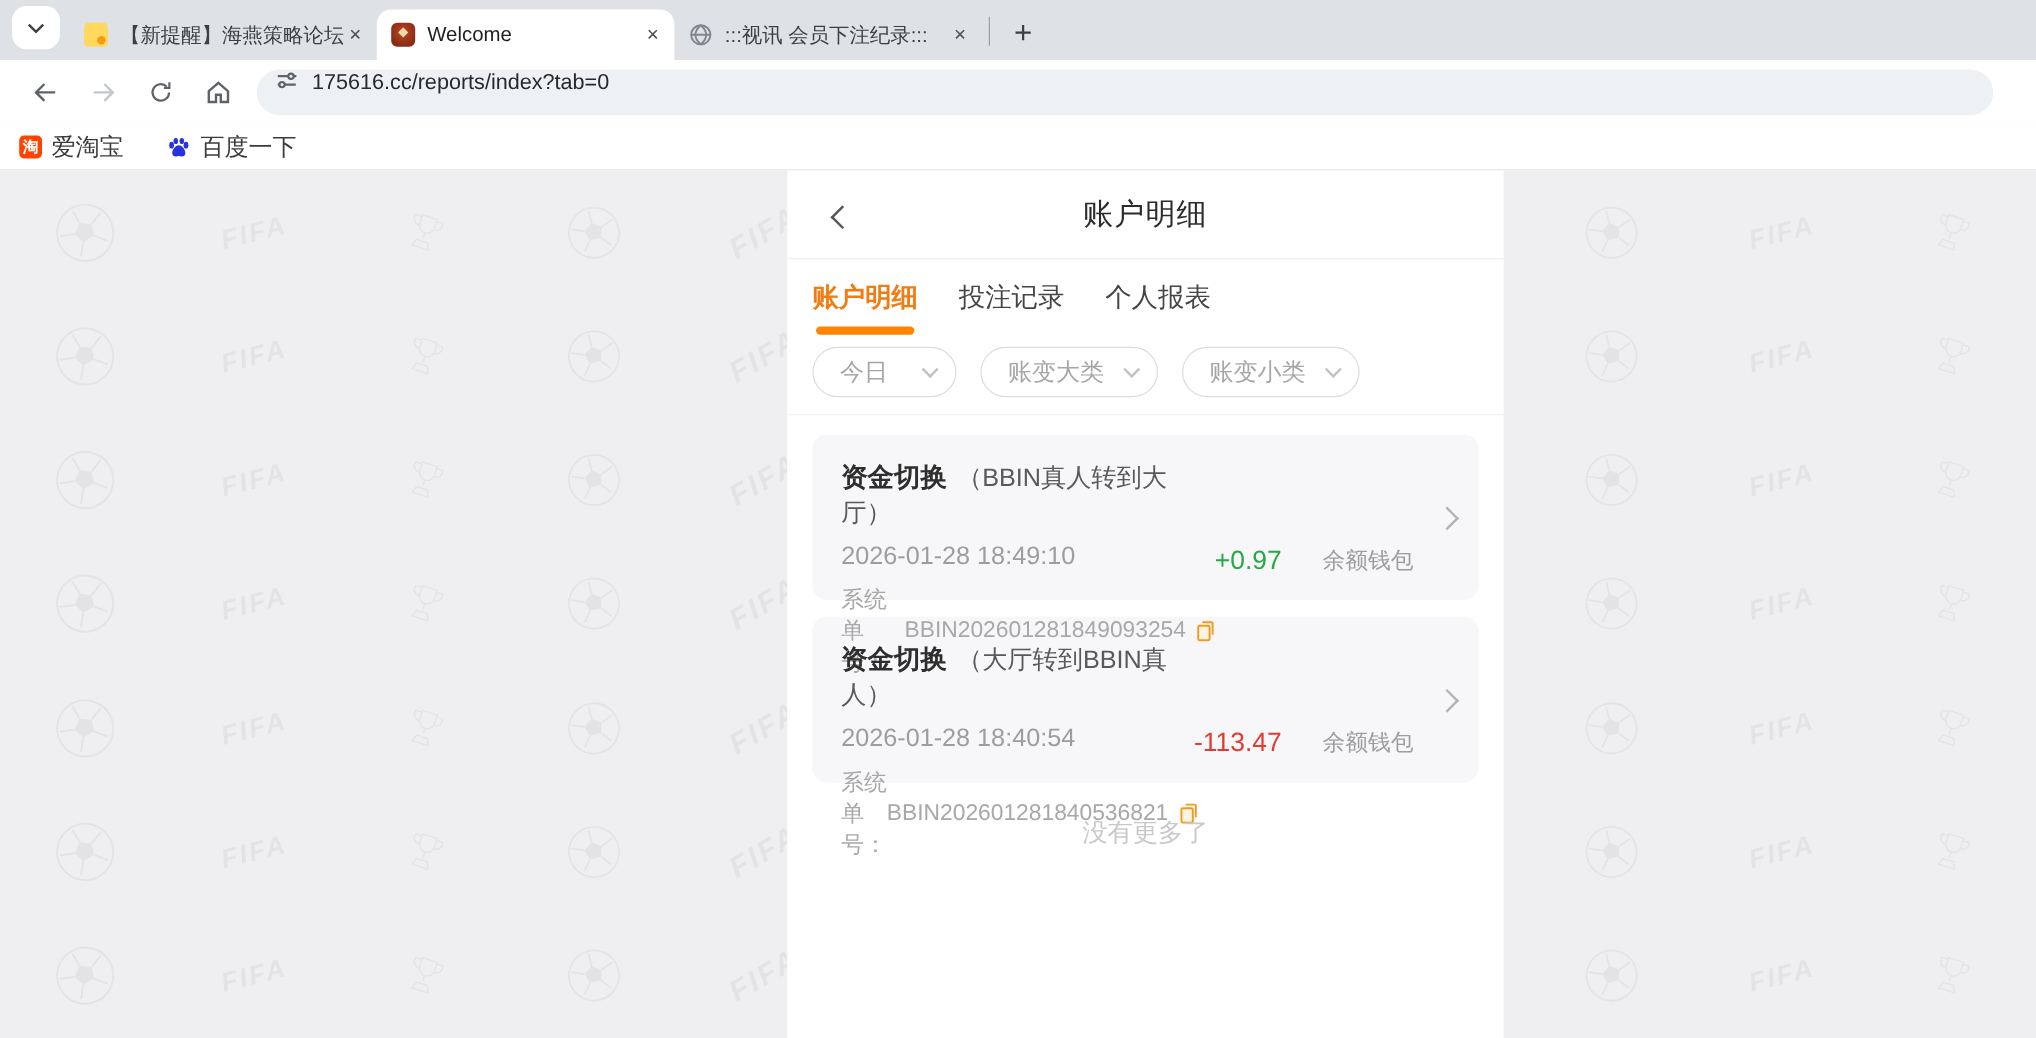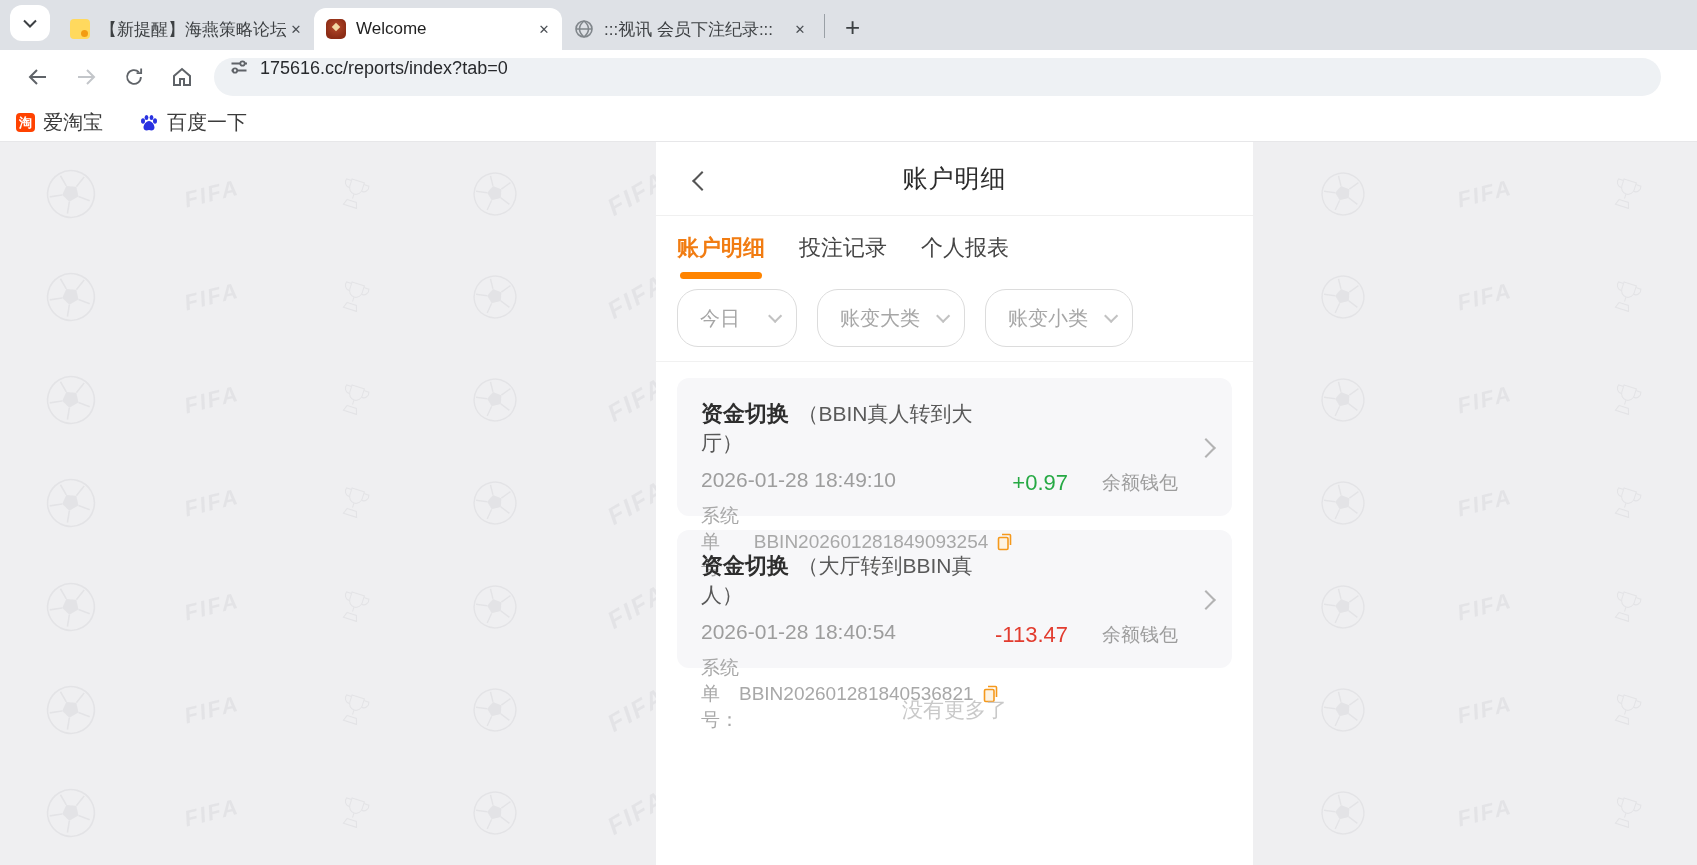--- a/index.html
+++ b/index.html
@@ -71,21 +71,21 @@
   .mosaic-strip { width:66px; height:12px; margin:5px auto 0; background-size:11px 11px,16px 16px; }
   .mosaic-value { width:152px; height:26px; margin:9px auto 0; }
 
   .tabs-section { padding:0 21px; border-bottom:1px solid #f1f1f1; }
   .content-tabs { display:flex; gap:34px; padding-top:17px; }
   .ctab { font-size:22px; color:#454545; padding-bottom:16px; position:relative; cursor:pointer; }
   .ctab.active { color:#f17c12; font-weight:bold; }
   .ctab.active::after { content:''; position:absolute; left:3px; right:3px; bottom:0; height:7px;
     border-radius:4px; background:#ff8400; }
   .filters { display:flex; gap:20px; margin:10px 0 14px; }
-  .pill { height:58px; border:1px solid #dcdcdc; border-radius:21px; display:flex; align-items:center;
+  .pill { height:42px; border:1px solid #dcdcdc; border-radius:21px; display:flex; align-items:center;
     padding:0 18px 0 22px; cursor:pointer; background:#fff; }
   .pill-label { font-size:20px; color:#a6a6a6; }
   .caret { width:10px; height:10px; border-right:2px solid #c2c2c2; border-bottom:2px solid #c2c2c2;
     transform:rotate(45deg) translateY(-3px); margin-left:16px; }
   .pill:nth-child(1) .caret { margin-left:28px; }
 
   .txn-list { padding:16px 21px 0; }
   .txn-card { height:138px; background:#f7f7f9; border-radius:12px; display:flex;
     padding:21px 14px 20px 24px; margin-bottom:14px; cursor:pointer; }
   .txn-left { flex:1; min-width:0; }

